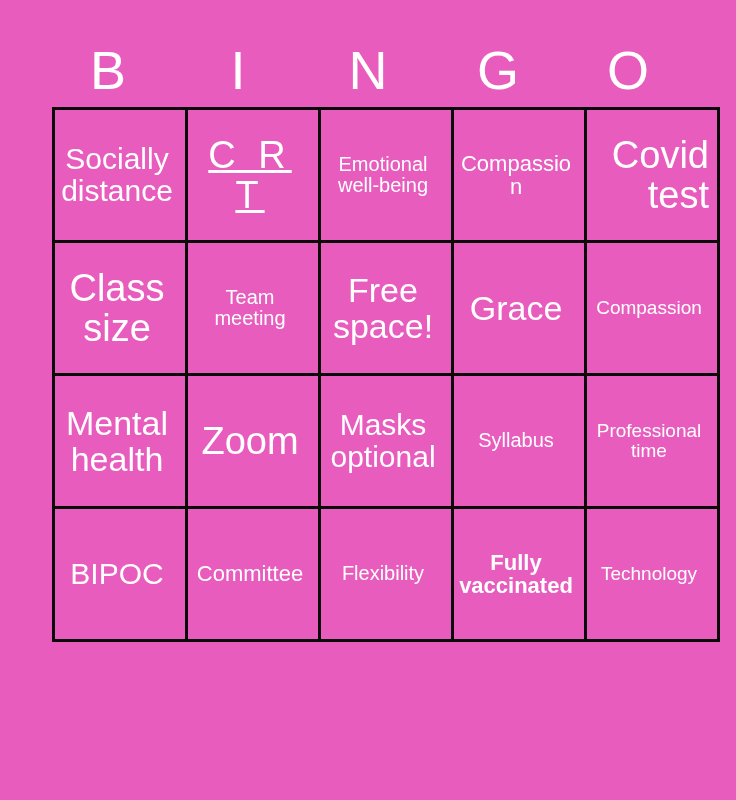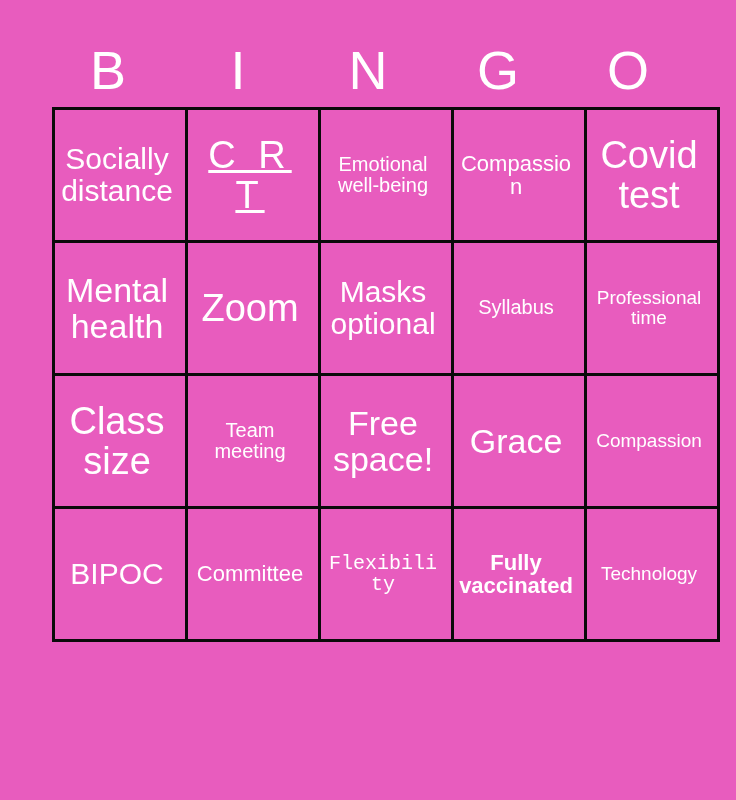--- a/index.html
+++ b/index.html
@@ -123,21 +123,48 @@
               <span class="cell-text fs-md" style="color: rgb(255, 255, 255);">Emotional well-being</span>
             </div>
           </td>
           <td style="border-color: rgb(10, 10, 10);">
             <div class="cell-inner">
               <span class="cell-text fs-sm" style="color: rgb(255, 255, 255);">Compassion</span>
             </div>
           </td>
           <td style="border-color: rgb(10, 10, 10);">
             <div class="cell-inner">
-              <span class="cell-text fs-xxl" style="color: rgb(255, 255, 255);">Covid test</span>
+              <span class="cell-text fs-xxl" style="color: rgb(255, 255, 255); text-align: right;">Covid test</span>
+            </div>
+          </td>
+        </tr>
+        <tr>
+          <td style="border-color: rgb(10, 10, 10);">
+            <div class="cell-inner">
+              <span class="cell-text fs-xxl" style="color: rgb(255, 255, 255);">Class size</span>
+            </div>
+          </td>
+          <td style="border-color: rgb(10, 10, 10);">
+            <div class="cell-inner">
+              <span class="cell-text fs-md" style="color: rgb(255, 255, 255);">Team meeting</span>
+            </div>
+          </td>
+          <td style="border-color: rgb(10, 10, 10);">
+            <div class="cell-inner">
+              <span class="cell-text fs-xl" style="color: rgb(255, 255, 255);">Free space!</span>
+            </div>
+          </td>
+          <td style="border-color: rgb(10, 10, 10);">
+            <div class="cell-inner">
+              <span class="cell-text fs-xl" style="color: rgb(255, 255, 255);">Grace</span>
+            </div>
+          </td>
+          <td style="border-color: rgb(10, 10, 10);">
+            <div class="cell-inner">
+              <span class="cell-text fs-xs" style="color: rgb(255, 255, 255);">Compassion</span>
             </div>
           </td>
         </tr>
         <tr>
           <td style="border-color: rgb(10, 10, 10);">
             <div class="cell-inner">
               <span class="cell-text fs-xl" style="color: rgb(255, 255, 255);">Mental health</span>
             </div>
           </td>
           <td style="border-color: rgb(10, 10, 10);">
@@ -157,58 +184,31 @@
           </td>
           <td style="border-color: rgb(10, 10, 10);">
             <div class="cell-inner">
               <span class="cell-text fs-xs" style="color: rgb(255, 255, 255);">Professional time</span>
             </div>
           </td>
         </tr>
         <tr>
           <td style="border-color: rgb(10, 10, 10);">
             <div class="cell-inner">
-              <span class="cell-text fs-xxl" style="color: rgb(255, 255, 255);">Class size</span>
-            </div>
-          </td>
-          <td style="border-color: rgb(10, 10, 10);">
-            <div class="cell-inner">
-              <span class="cell-text fs-md" style="color: rgb(255, 255, 255);">Team meeting</span>
-            </div>
-          </td>
-          <td style="border-color: rgb(10, 10, 10);">
-            <div class="cell-inner">
-              <span class="cell-text fs-xl" style="color: rgb(255, 255, 255);">Free space!</span>
-            </div>
-          </td>
-          <td style="border-color: rgb(10, 10, 10);">
-            <div class="cell-inner">
-              <span class="cell-text fs-xl" style="color: rgb(255, 255, 255);">Grace</span>
-            </div>
-          </td>
-          <td style="border-color: rgb(10, 10, 10);">
-            <div class="cell-inner">
-              <span class="cell-text fs-xs" style="color: rgb(255, 255, 255);">Compassion</span>
-            </div>
-          </td>
-        </tr>
-        <tr>
-          <td style="border-color: rgb(10, 10, 10);">
-            <div class="cell-inner">
               <span class="cell-text fs-lg" style="color: rgb(255, 255, 255);">BIPOC</span>
             </div>
           </td>
           <td style="border-color: rgb(10, 10, 10);">
             <div class="cell-inner">
               <span class="cell-text fs-sm" style="color: rgb(255, 255, 255);">Committee</span>
             </div>
           </td>
           <td style="border-color: rgb(10, 10, 10);">
             <div class="cell-inner">
-              <span class="cell-text fs-md" style="color: rgb(255, 255, 255); font-family: Liberation Mono, monospace;">Flexibility</span>
+              <span class="cell-text fs-md" style="color: rgb(255, 255, 255);">Flexibility</span>
             </div>
           </td>
           <td style="border-color: rgb(10, 10, 10);">
             <div class="cell-inner">
               <span class="cell-text fs-sm" style="color: rgb(255, 255, 255); font-weight: bold;">Fully vaccinated</span>
             </div>
           </td>
           <td style="border-color: rgb(10, 10, 10);">
             <div class="cell-inner">
               <span class="cell-text fs-xs" style="color: rgb(255, 255, 255);">Technology</span>

